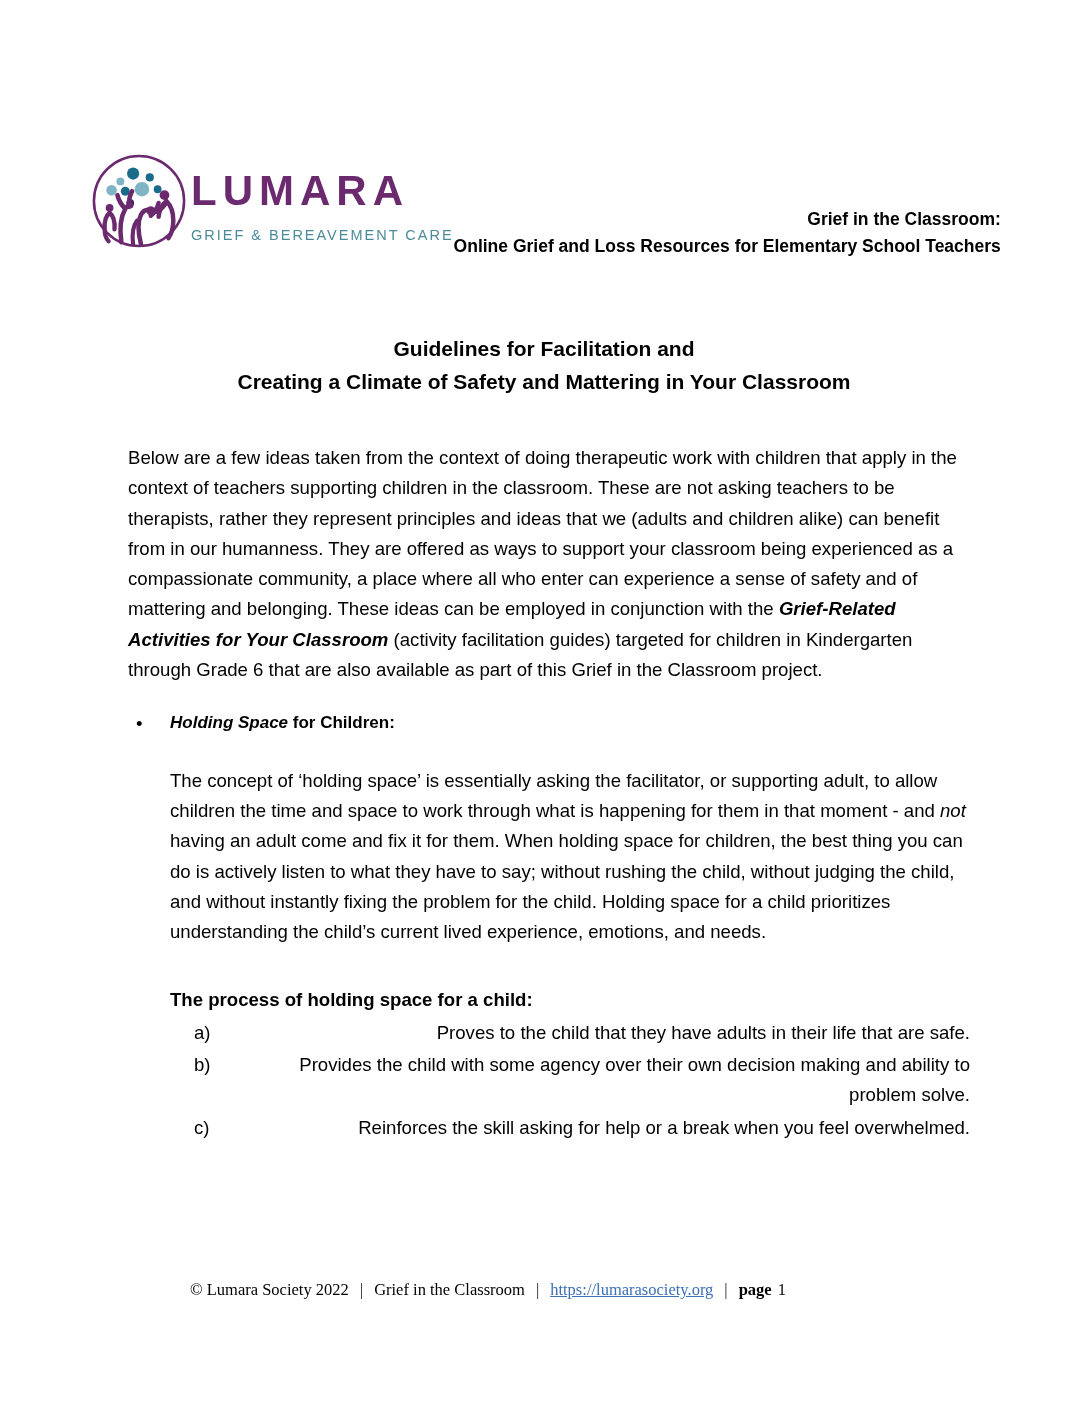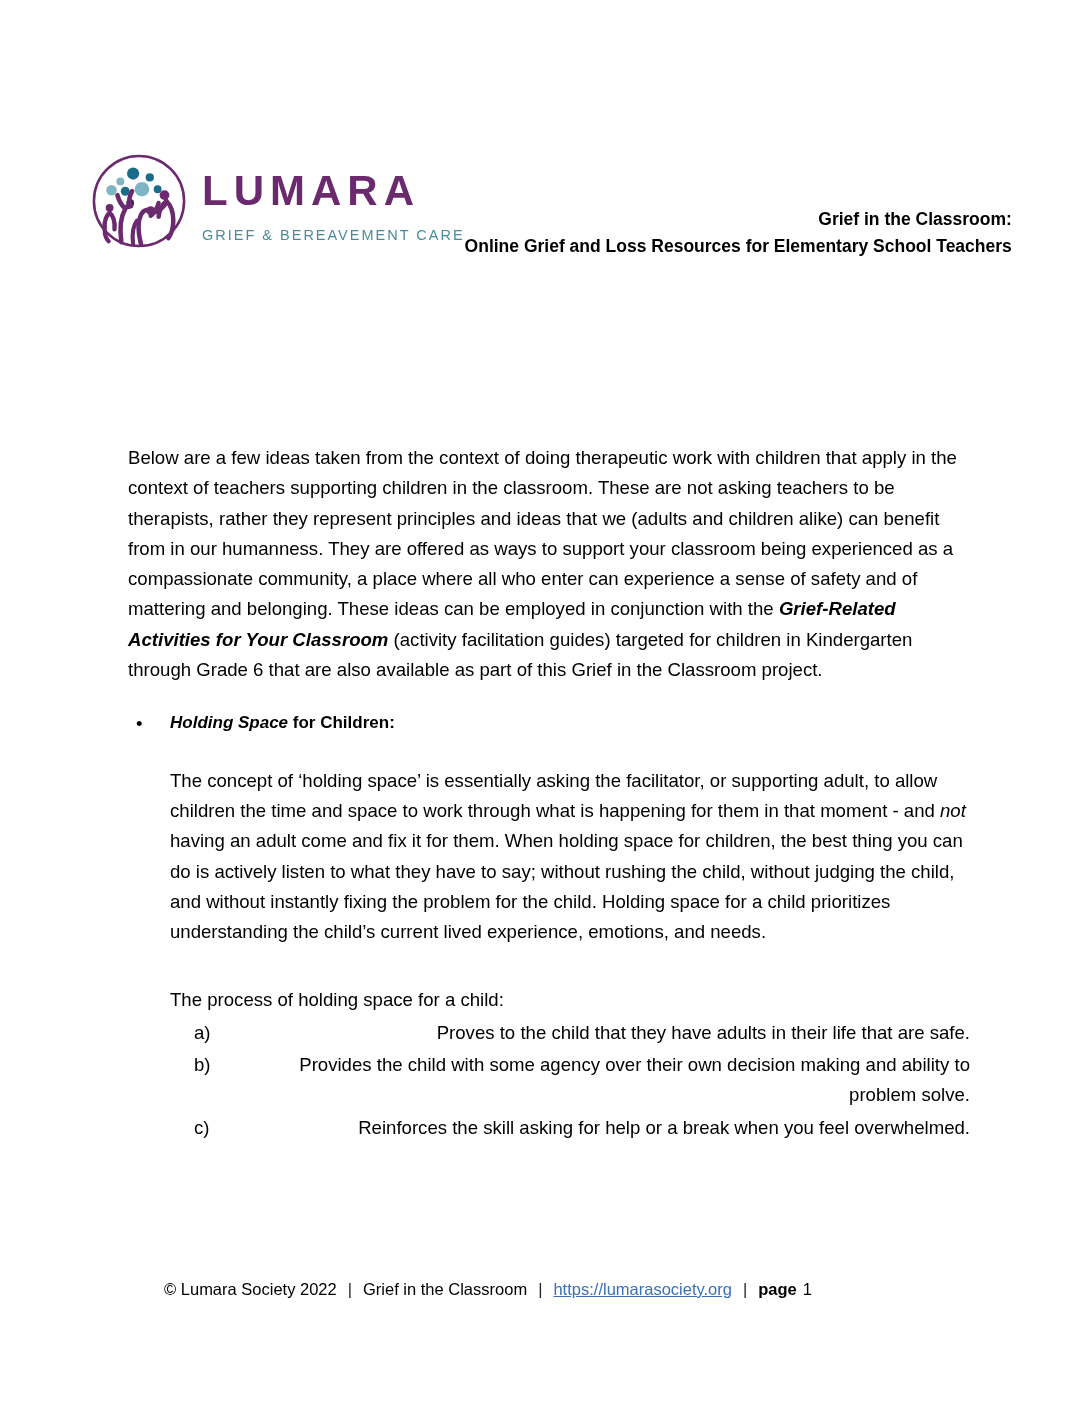--- a/index.html
+++ b/index.html
@@ -30,21 +30,21 @@
     left: 90px;
     right: 120px;
     height: 115px;
     display: flex;
     align-items: flex-start;
     justify-content: space-between;
   }
   .logo-block {
     display: flex;
     align-items: center;
-    gap: 14px;
+    gap: 3px;
     margin-top: 2px;
   }
   .logo-mark {
     width: 98px;
     height: 98px;
     flex: 0 0 98px;
   }
   .wordmark {
     display: flex;
     flex-direction: column;
@@ -124,20 +124,21 @@
 
   .indent-block {
     margin-left: 42px;
     margin-top: 26px;
   }
   .sub-para {
     margin: 0 0 0 0;
   }
   .lead-in {
     margin: 38px 0 0 0;
+    font-weight: bold;
   }
 
   .alpha-list {
     margin: 0;
     padding: 0;
     list-style: none;
   }
   .alpha-item {
     display: flex;
     align-items: flex-start;
@@ -156,20 +157,21 @@
 
   
   .footer {
     position: absolute;
     top: 1278px;
     left: 0;
     width: 976px;
     text-align: center;
     font-size: 16.5px;
     line-height: 1.4;
+    font-family: Liberation Serif, serif;
   }
   .footer span.sep {
     display: inline-block;
     padding: 0 11px;
     color: #222;
   }
   .footer a.link {
     color: #3b6fb6;
     text-decoration: underline;
   }
@@ -213,20 +215,24 @@
         <span class="wordmark-sub">GRIEF &amp; BEREAVEMENT CARE</span>
       </span>
     </div>
 
     <div class="doc-header">
       <div>Grief in the Classroom:</div>
       <div>Online Grief and Loss Resources for Elementary School Teachers</div>
     </div>
   </div>
 
+  <div class="title">
+    <div>Guidelines for Facilitation and</div>
+    <div>Creating a Climate of Safety and Mattering in Your Classroom</div>
+  </div>
 
   <div class="content">
 
     <p class="para"><span>Below are a few ideas taken from the context of doing therapeutic work with children that apply in the context of teachers supporting children in the classroom.  These are not asking teachers to be therapists, rather they represent principles and ideas that we (adults and children alike) can benefit from in our humanness.  They are offered as ways to support your classroom being experienced as a compassionate community, a place where all who enter can experience a sense of safety and of mattering and belonging.  These ideas can be employed in conjunction with the </span><span class="bold-italic">Grief-Related Activities for Your Classroom</span><span> (activity facilitation guides) targeted for children in Kindergarten through Grade 6 that are also available as part of this Grief in the Classroom project.</span></p>
 
     <div class="bullet-row">
       <span class="bullet-dot">•</span>
       <span class="bullet-text"><span class="bold-italic">Holding Space</span><span> for Children:</span></span>
     </div>
 

